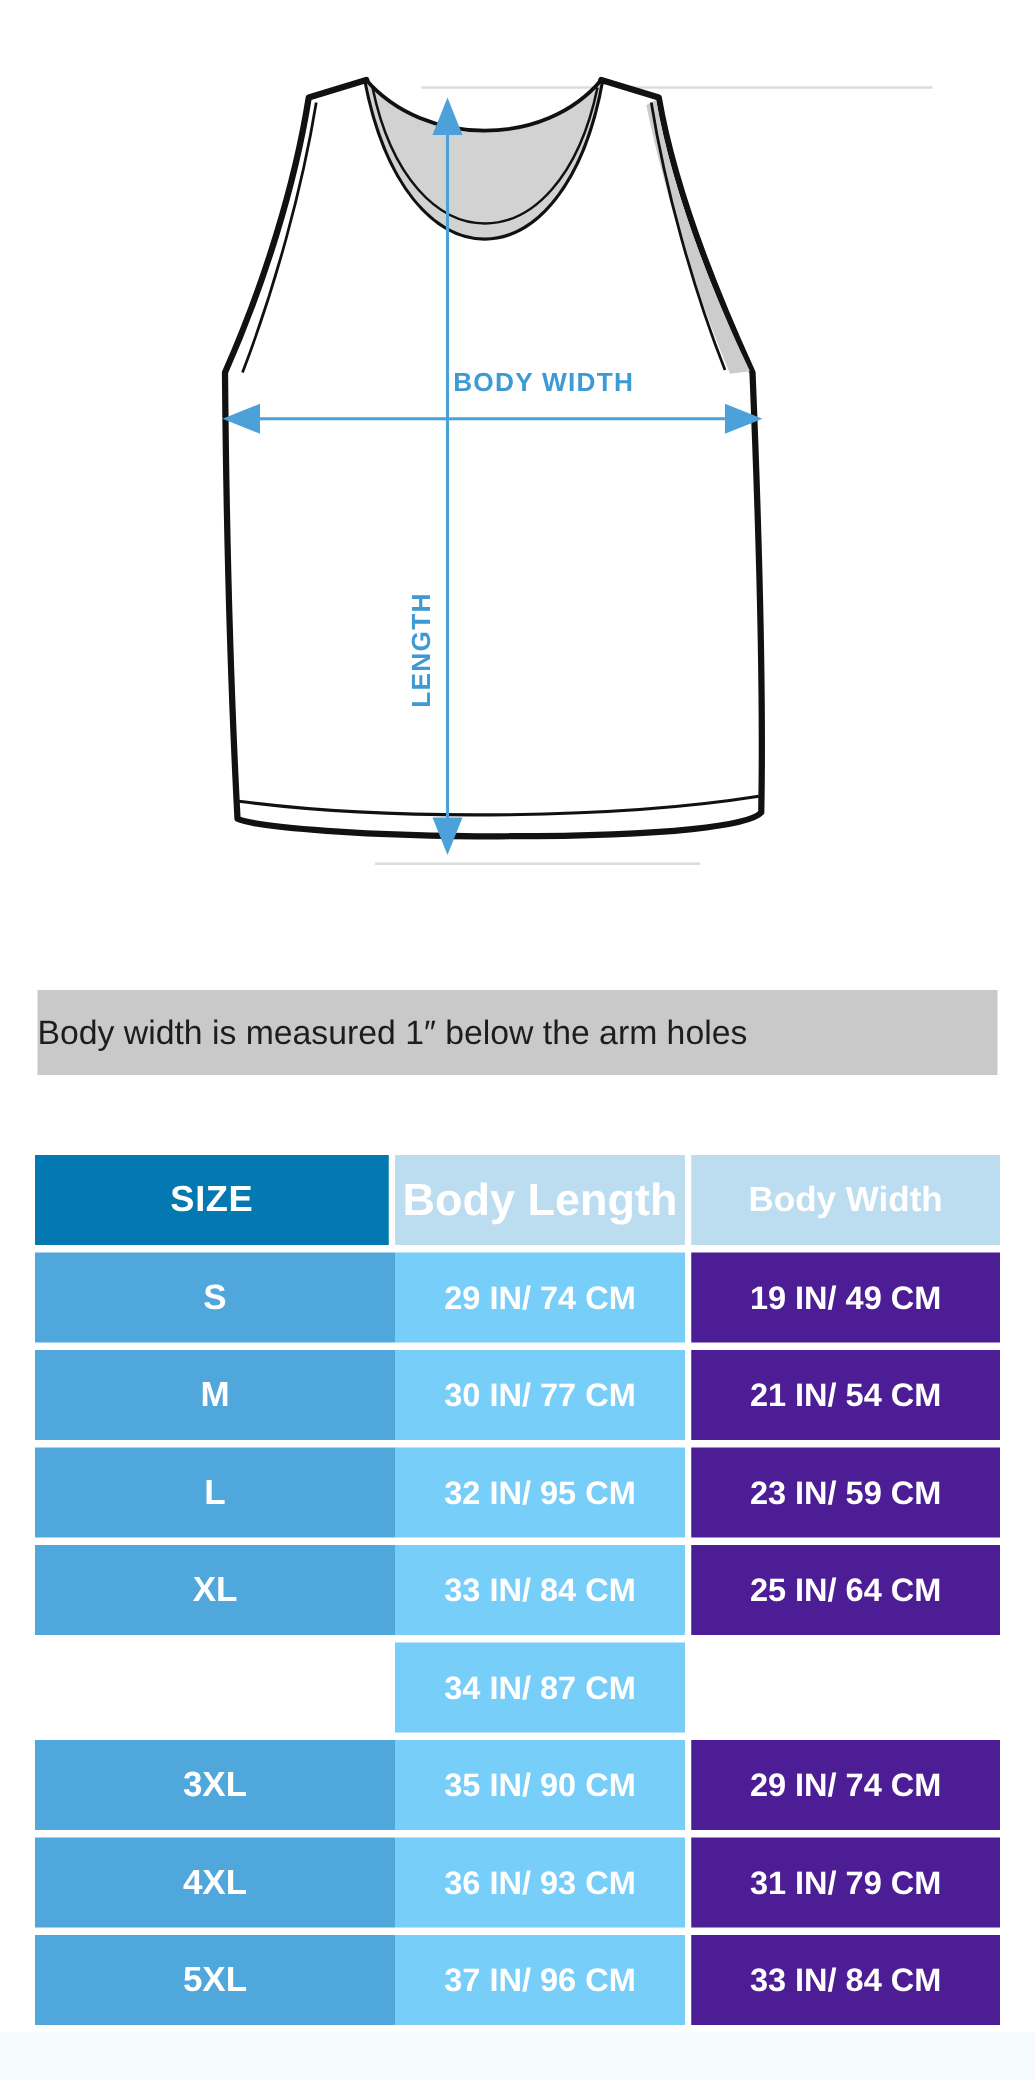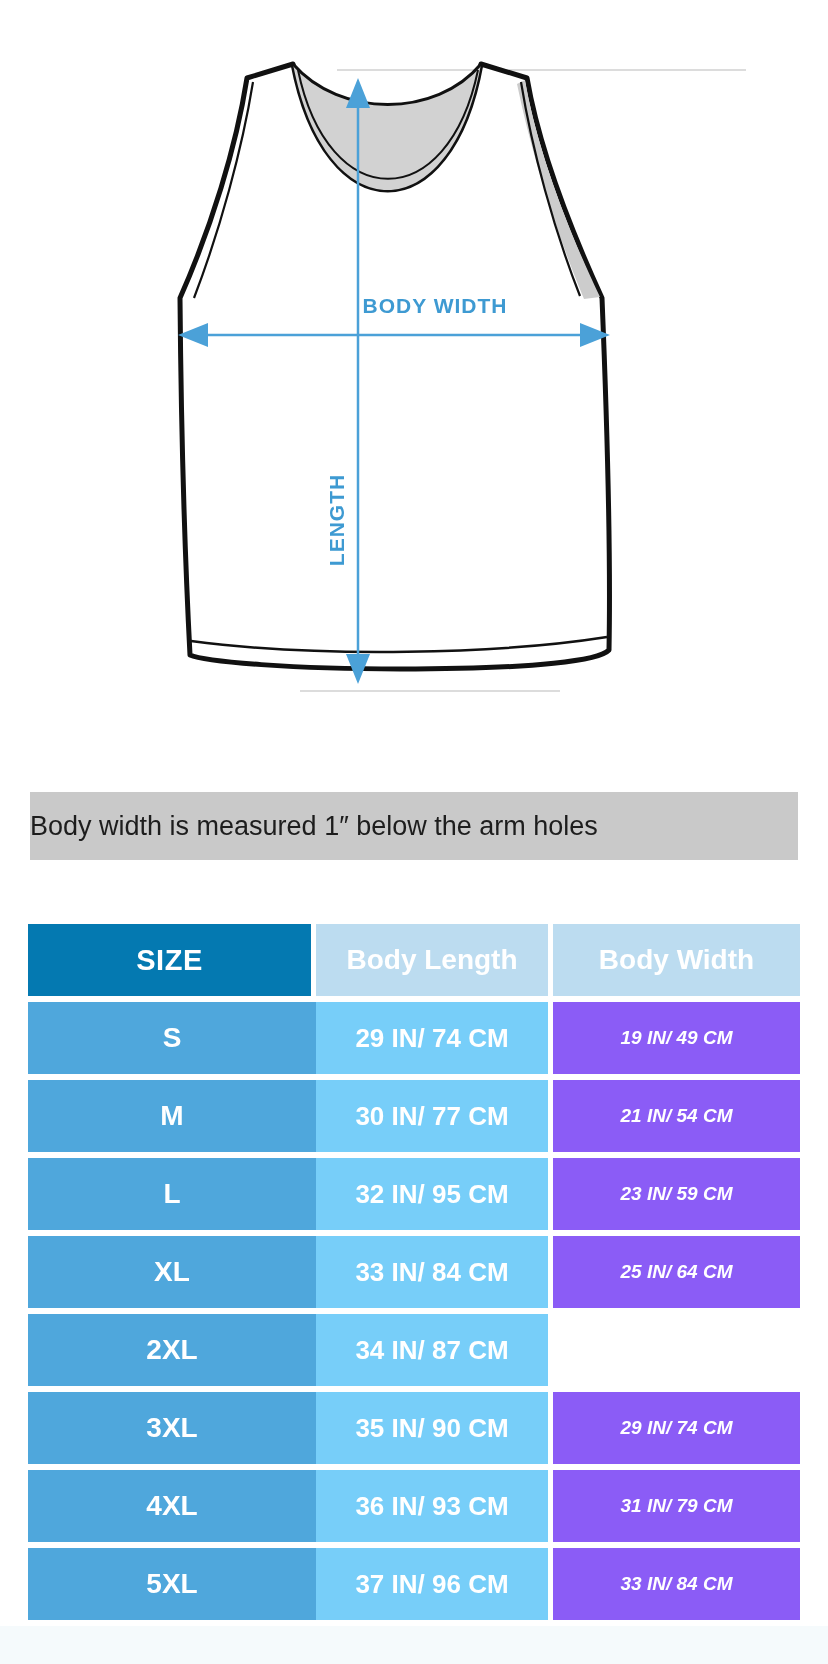--- a/index.html
+++ b/index.html
@@ -28,25 +28,25 @@
   .t-row {
     display:grid;
     grid-template-columns:283px 5px 232px 5px 1fr;
     height:72px;
   }
   .cell {
     display:flex; align-items:center; justify-content:center;
     color:#ffffff; font-weight:bold;
   }
   .h-size  { grid-column:1; background:#0479b1; font-size:29px; letter-spacing:.5px; }
-  .h-len   { grid-column:3; background:#bcdcf0; font-size:28px; }
+  .h-len   { grid-column:3; background:#bcdcf0; font-size:36px; }
   .h-wid   { grid-column:5; background:#bcdcf0; font-size:28px; }
   .r-size  { grid-column:1 / 3; background:#4fa7dc; font-size:28px; }
   .r-len   { grid-column:3; background:#77cef9; font-size:26px; }
-  .r-wid   { grid-column:5; background:#8b5cf6; font-size:19px;font-style:italic; }
+  .r-wid   { grid-column:5; background:#4c1d95; font-size:26px; }
   .footer-strip {
     width:828px; height:44px;
     margin-top:6px;
     background:#f5fafc;
   }
 </style>
 </head>
 <body>
 
 <div class="page">
@@ -119,21 +119,20 @@
       <div class="cell r-size">L</div>
       <div class="cell r-len">32 IN/ 95 CM</div>
       <div class="cell r-wid">23 IN/ 59 CM</div>
     </div>
     <div class="t-row">
       <div class="cell r-size">XL</div>
       <div class="cell r-len">33 IN/ 84 CM</div>
       <div class="cell r-wid">25 IN/ 64 CM</div>
     </div>
     <div class="t-row">
-      <div class="cell r-size">2XL</div>
       <div class="cell r-len">34 IN/ 87 CM</div>
     </div>
     <div class="t-row">
       <div class="cell r-size">3XL</div>
       <div class="cell r-len">35 IN/ 90 CM</div>
       <div class="cell r-wid">29 IN/ 74 CM</div>
     </div>
     <div class="t-row">
       <div class="cell r-size">4XL</div>
       <div class="cell r-len">36 IN/ 93 CM</div>

